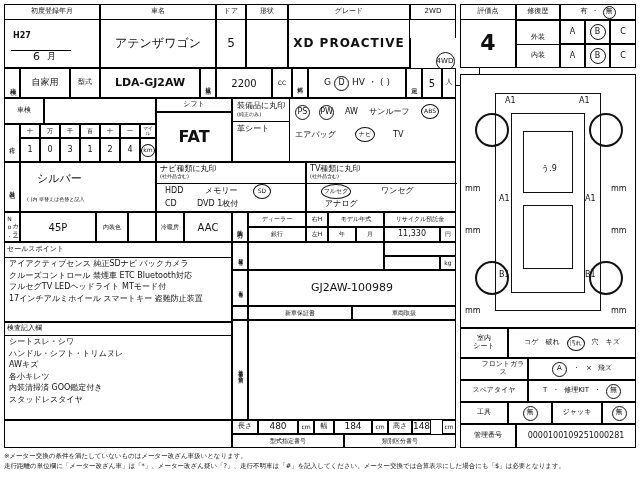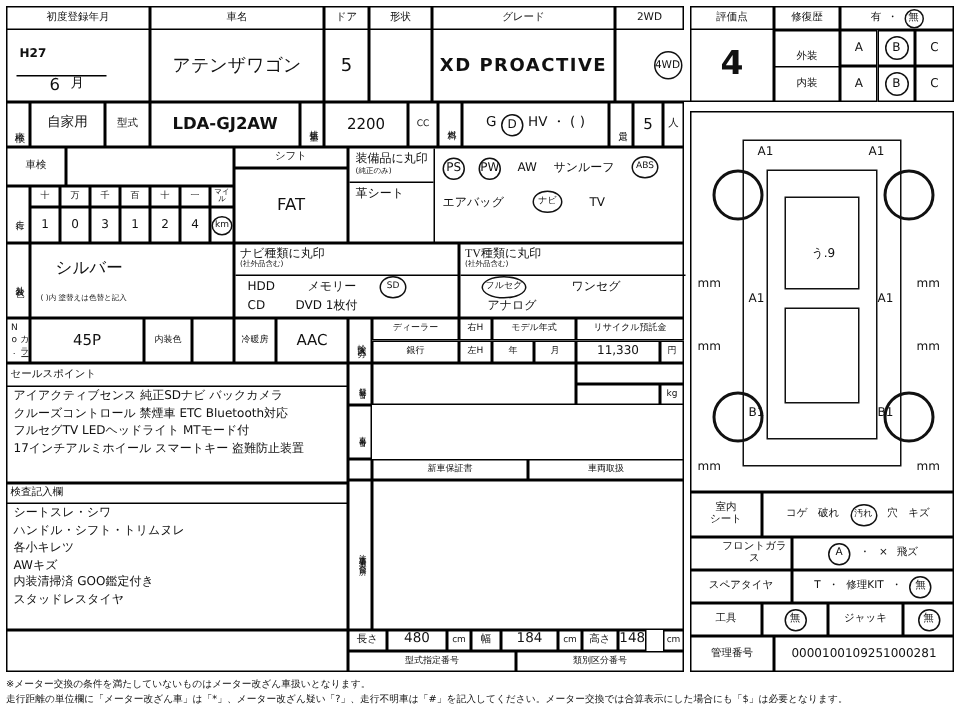--- a/index.html
+++ b/index.html
@@ -52,21 +52,21 @@
   <div class="cell" style="left:100px;top:20px;width:116px;height:48px;border-top:none;">
     <span style="font-size:12px;">アテンザワゴン</span>
   </div>
   <div class="cell" style="left:216px;top:20px;width:30px;height:48px;border-top:none;">
     <span style="font-size:12px;">5</span>
   </div>
   <div class="cell" style="left:246px;top:20px;width:42px;height:48px;border-top:none;"></div>
   <div class="cell" style="left:288px;top:20px;width:122px;height:48px;border-top:none;">
     <span class="grade">XD PROACTIVE</span>
   </div>
-  <div class="cell" style="left:410px;top:20px;width:70px;height:48px;border-top:none;">
+  <div class="cell" style="left:410px;top:38px;width:70px;height:48px;border-top:none;">
     <span class="circle lg" style="font-size:7px;">4WD</span>
   </div>
 
   <div class="cell lbl vtext" style="left:4px;top:68px;width:16px;height:30px;">車検</div>
   <div class="cell" style="left:20px;top:68px;width:50px;height:30px;">
     <span style="font-size:9px;">自家用</span>
   </div>
   <div class="cell lbl" style="left:70px;top:68px;width:30px;height:30px;">型式</div>
   <div class="cell" style="left:100px;top:68px;width:100px;height:30px;">
     <span style="font-size:11px;font-weight:bold;">LDA-GJ2AW</span>
@@ -90,21 +90,21 @@
   <div class="cell lbl vtext" style="left:406px;top:68px;width:16px;height:30px;font-size:6px;">定員</div>
   <div class="cell" style="left:422px;top:68px;width:20px;height:30px;">
     <span style="font-size:10px;">5</span>
   </div>
   <div class="cell lbl" style="left:442px;top:68px;width:14px;height:30px;font-size:7px;">人</div>
 
   <div class="cell lbl" style="left:4px;top:98px;width:40px;height:26px;font-size:7px;">車検</div>
   <div class="cell" style="left:44px;top:98px;width:112px;height:26px;"></div>
   <div class="cell lbl" style="left:156px;top:98px;width:76px;height:14px;font-size:7px;">シフト</div>
   <div class="cell" style="left:156px;top:112px;width:76px;height:50px;">
-    <span style="font-size:11px;font-weight:normal;">FAT</span>
+    <span style="font-size:16px;font-weight:bold;">FAT</span>
   </div>
 
   <div class="cell lbl vtext" style="left:4px;top:124px;width:16px;height:38px;font-size:6px;">走行</div>
   <div class="cell xs" style="left:20px;top:124px;width:20px;height:14px;">十</div>
   <div class="cell xs" style="left:40px;top:124px;width:20px;height:14px;">万</div>
   <div class="cell xs" style="left:60px;top:124px;width:20px;height:14px;">千</div>
   <div class="cell xs" style="left:80px;top:124px;width:20px;height:14px;">百</div>
   <div class="cell xs" style="left:100px;top:124px;width:20px;height:14px;">十</div>
   <div class="cell xs" style="left:120px;top:124px;width:20px;height:14px;">一</div>
   <div class="cell xs" style="left:140px;top:124px;width:16px;height:14px;font-size:5px;">マイル</div>
@@ -144,21 +144,21 @@
       <div class="rowline" style="left:0px;top:20px;width:150px;height:1px;"></div>
       <span class="pt xs" style="left:8px;top:24px;">HDD</span>
       <span class="pt xs" style="left:48px;top:24px;">メモリー</span>
       <span class="circle" style="position:absolute;left:96px;top:21px;width:16px;height:13px;font-size:6px;">SD</span>
       <span class="pt xs" style="left:8px;top:37px;">CD</span>
       <span class="pt xs" style="left:40px;top:37px;">DVD 1枚付</span>
     </div>
   </div>
   <div class="cell" style="left:306px;top:162px;width:150px;height:50px;">
     <div style="position:relative;width:100%;height:100%;">
-      <div class="pt xs" style="left:3px;top:2px;font-family:Liberation Serif, serif;">TV種類に丸印</div>
+      <div class="pt xs" style="left:3px;top:2px;">TV種類に丸印</div>
       <div class="pt" style="left:3px;top:11px;font-size:5px;">(社外品含む)</div>
       <div class="rowline" style="left:0px;top:20px;width:150px;height:1px;"></div>
       <span class="circle" style="position:absolute;left:14px;top:21px;width:28px;height:13px;font-size:6px;">フルセグ</span>
       <span class="pt xs" style="left:74px;top:24px;">ワンセグ</span>
       <span class="pt xs" style="left:18px;top:37px;">アナログ</span>
     </div>
   </div>
 
   <div class="cell lbl vtext" style="left:4px;top:162px;width:16px;height:50px;font-size:6px;">外装色</div>
   <div class="cell" style="left:20px;top:162px;width:136px;height:50px;">
@@ -192,20 +192,23 @@
   </div>
   <div class="cell" style="left:440px;top:227px;width:16px;height:15px;font-size:6px;">円</div>
 
   <div class="cell lbl" style="left:384px;top:242px;width:72px;height:14px;font-size:6px;">最大積載量</div>
   <div class="cell" style="left:384px;top:256px;width:56px;height:14px;"></div>
   <div class="cell" style="left:440px;top:256px;width:16px;height:14px;font-size:6px;">kg</div>
 
   <div class="cell lbl vtext" style="left:232px;top:242px;width:16px;height:28px;font-size:5px;">登録番号</div>
   <div class="cell" style="left:248px;top:242px;width:136px;height:28px;"></div>
   <div class="cell lbl vtext" style="left:232px;top:270px;width:16px;height:36px;font-size:5px;">車台番号</div>
+  <div class="cell" style="left:248px;top:270px;width:208px;height:36px;">
+    <span style="font-size:11px;">GJ2AW-100989</span>
+  </div>
   <div class="cell" style="left:384px;top:242px;width:72px;height:14px;"></div>
 
   <div class="cell lbl left" style="left:4px;top:242px;width:228px;height:16px;font-size:7px;">セールスポイント</div>
   <div class="cell" style="left:4px;top:258px;width:228px;height:64px;border-top:none;">
     <div style="position:relative;width:100%;height:100%;padding:3px 4px;text-align:left;">
       <div class="noteline">アイアクティブセンス 純正SDナビ バックカメラ</div>
       <div class="noteline">クルーズコントロール 禁煙車 ETC Bluetooth対応</div>
       <div class="noteline">フルセグTV LEDヘッドライト MTモード付</div>
       <div class="noteline">17インチアルミホイール スマートキー 盗難防止装置</div>
     </div>
@@ -215,22 +218,22 @@
   <div class="cell lbl" style="left:352px;top:306px;width:104px;height:14px;font-size:6px;">車両取扱</div>
   <div class="cell" style="left:232px;top:306px;width:16px;height:14px;"></div>
   <div class="cell lbl vtext" style="left:232px;top:320px;width:16px;height:100px;font-size:5px;">注意事項・不具合箇所</div>
   <div class="cell" style="left:248px;top:320px;width:208px;height:100px;"></div>
 
   <div class="cell lbl left" style="left:4px;top:322px;width:228px;height:14px;font-size:7px;">検査記入欄</div>
   <div class="cell" style="left:4px;top:336px;width:228px;height:84px;border-top:none;">
     <div style="position:relative;width:100%;height:100%;padding:2px 4px;text-align:left;">
       <div class="noteline">シートスレ・シワ</div>
       <div class="noteline">ハンドル・シフト・トリムヌレ</div>
+      <div class="noteline">AWキズ</div>
       <div class="noteline">各小キレツ</div>
-      <div class="noteline">AWキズ</div>
       <div class="noteline">内装清掃済 GOO鑑定付き</div>
       <div class="noteline">スタッドレスタイヤ</div>
     </div>
   </div>
 
   <div class="cell lbl" style="left:232px;top:420px;width:26px;height:14px;font-size:7px;">長さ</div>
   <div class="cell" style="left:258px;top:420px;width:40px;height:14px;">
     <span style="font-size:9px;">480</span>
   </div>
   <div class="cell xs" style="left:298px;top:420px;width:16px;height:14px;">cm</div>

